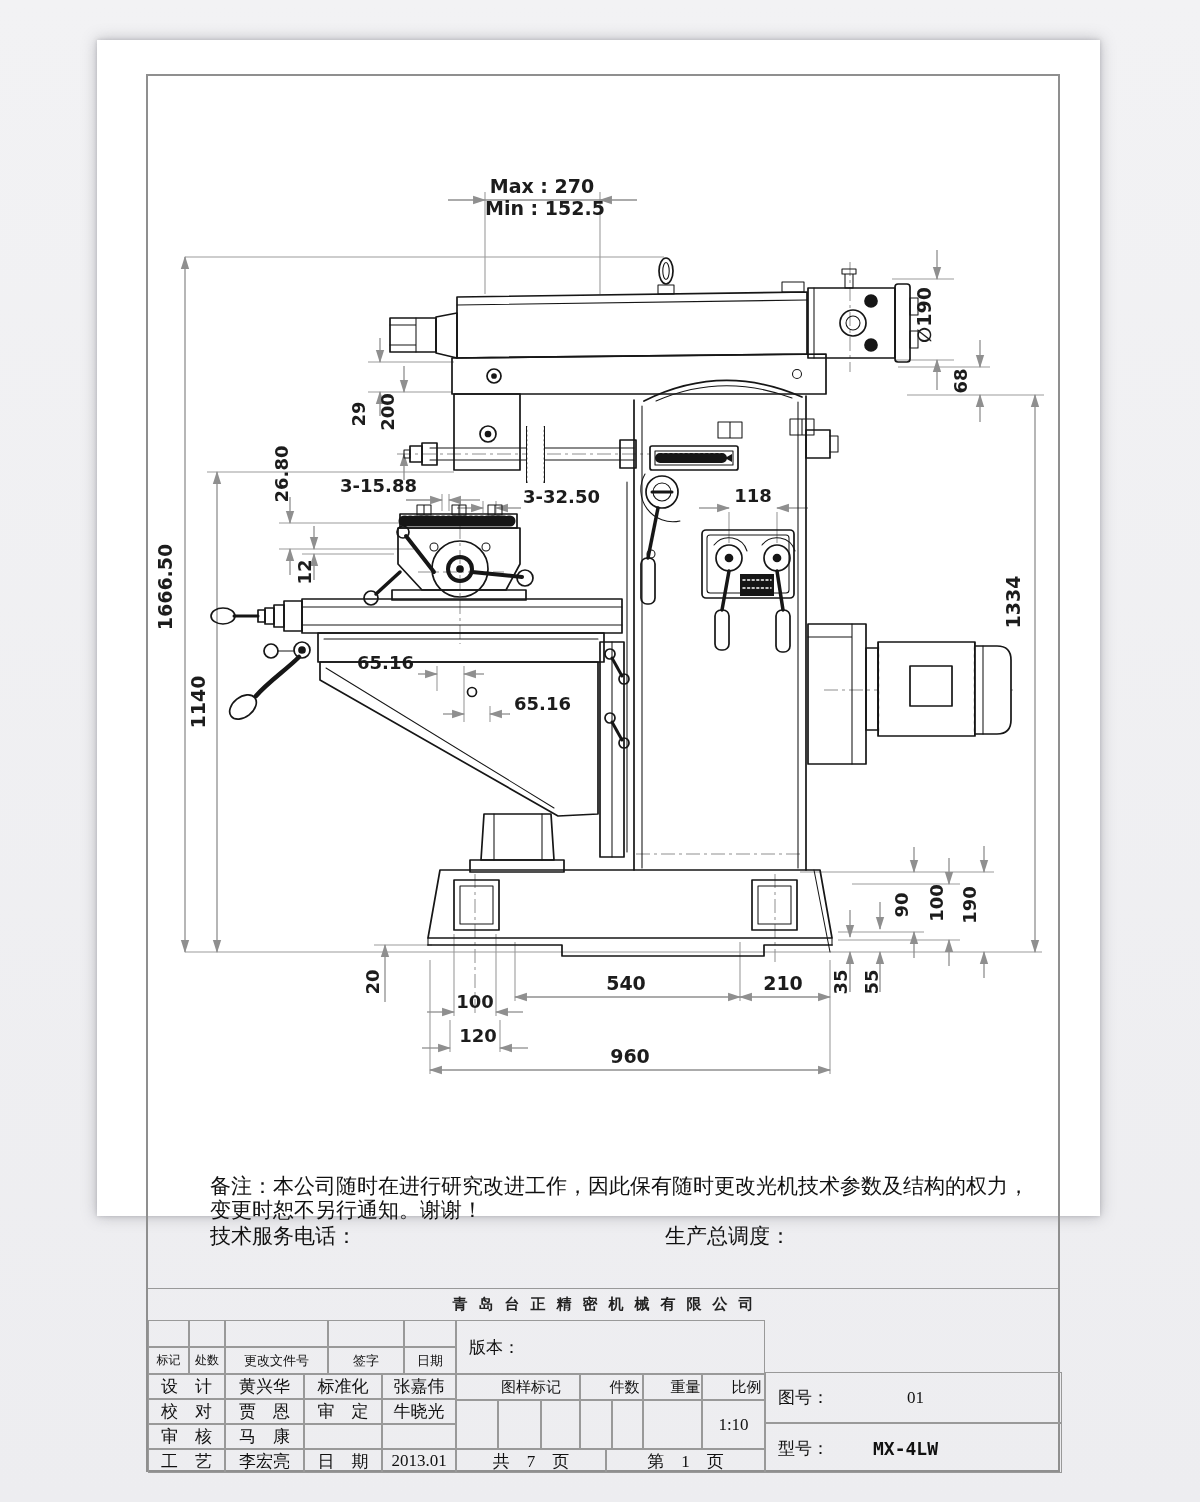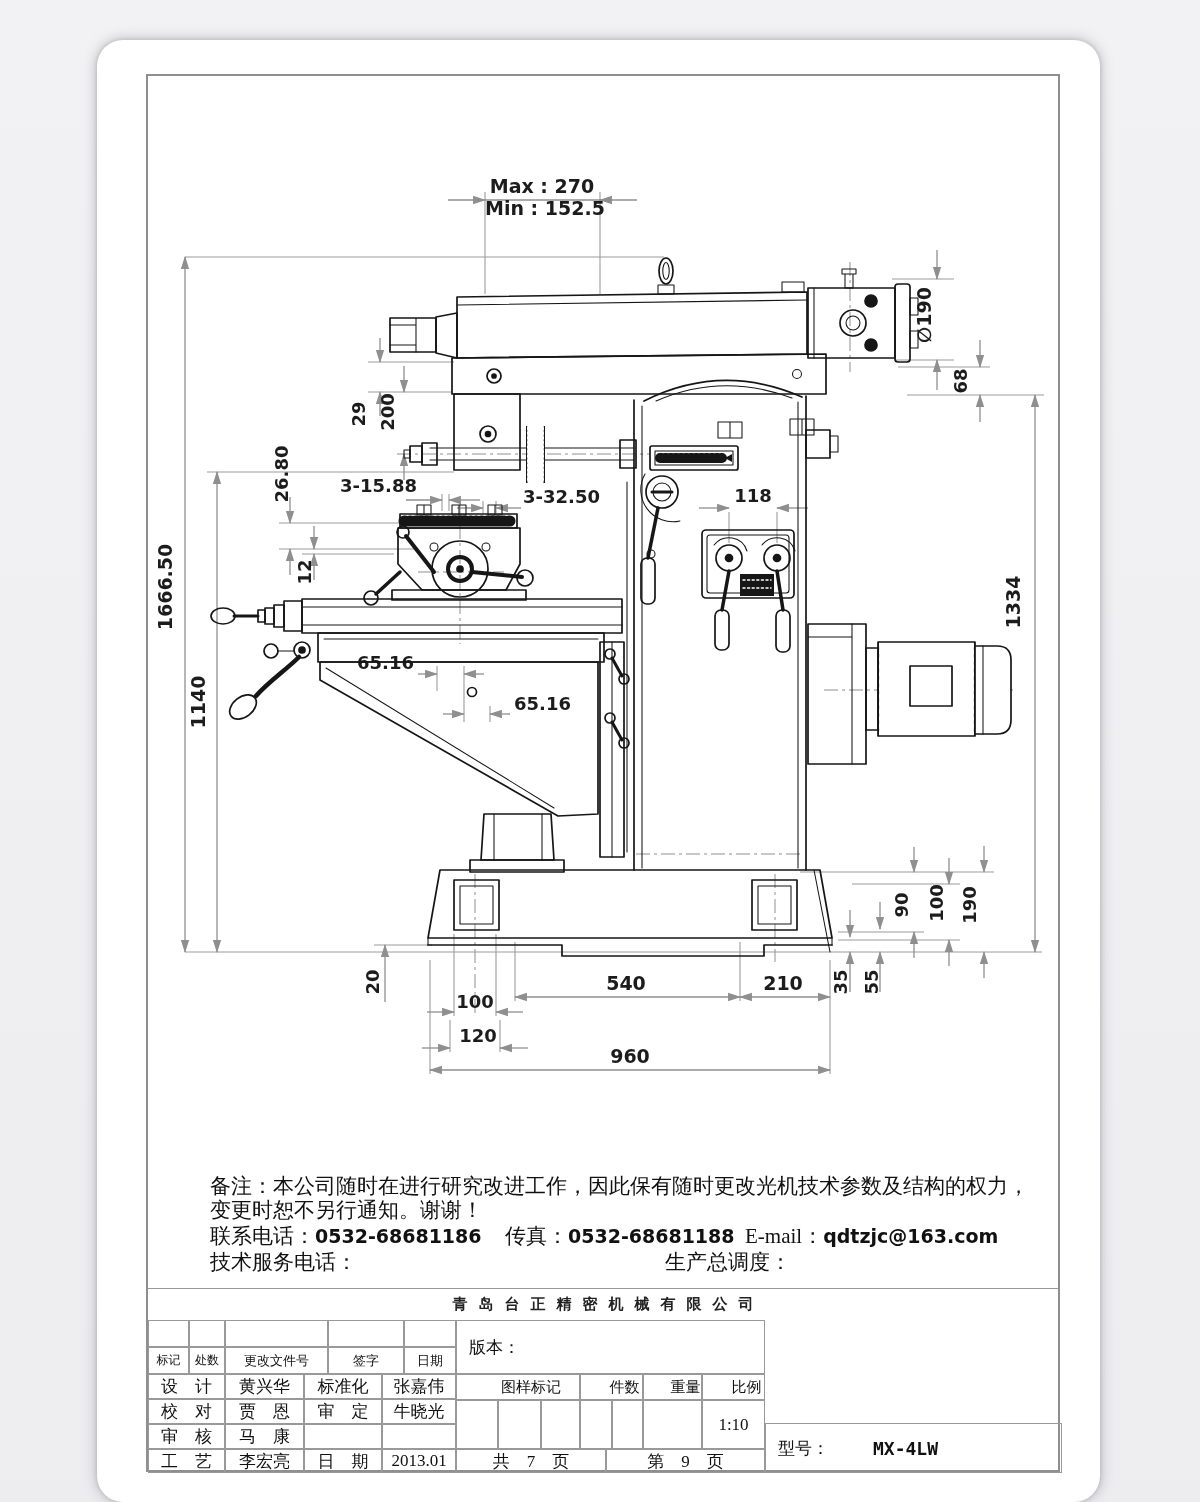--- a/index.html
+++ b/index.html
@@ -2,24 +2,23 @@
 <html><head>
 <meta charset="utf-8">
 <style>
   html,body{margin:0;padding:0;}
   body{
     width:1200px;height:1502px;position:relative;overflow:hidden;
     background:linear-gradient(180deg,#f2f2f4 0%,#ededf0 100%);
     font-family:"Liberation Serif", serif;
   }
   .sheet{
-    position:absolute;left:97px;top:40px;width:1003px;height:1462px;
+    position:absolute;left:97px;top:40px;width:1003px;height:1176px;
     background:#ffffff;
     box-shadow:0 0 14px rgba(90,90,100,.38), 0 0 4px rgba(90,90,100,.25);
-    border-radius:26px;
   }
   .frame{
     position:absolute;left:49px;top:34px;width:914px;height:1398px;
     border:2px solid #8f8f8f;box-sizing:border-box;
   }
   svg text{
     font-family:"DejaVu Sans", sans-serif;font-weight:bold;fill:#1c1c1c;
   }
   .dim{stroke:#8f8f8f;stroke-width:1.3;fill:none;}
   .ext{stroke:#9c9c9c;stroke-width:1.1;fill:none;}
@@ -356,25 +355,20 @@
           <rect class="m2" x="756" y="884" width="33" height="38"></rect>
         <path class="m2" d="M812,868 L828,950"></path>
       </g>
     </svg>
 
     
     <div class="notes">
       <div class="nline">备注：本公司随时在进行研究改进工作，因此保有随时更改光机技术参数及结构的权力，</div>
       <div class="nline">变更时恕不另行通知。谢谢！</div>
       <div style="position:relative;height:26px;">
-        <span class="nabs" style="left:0;top:0;"><span>联系电话：</span><span class="nnum">0532-68681186</span></span>
-        <span class="nabs" style="left:295px;top:0;"><span>传真：</span><span class="nnum">0532-68681188</span></span>
-        <span class="nabs" style="left:535px;top:0;"><span>E-mail：</span><span class="nnum">qdtzjc@163.com</span></span>
-      </div>
-      <div style="position:relative;height:26px;">
         <span class="nabs" style="left:0;top:0;">技术服务电话：</span>
         <span class="nabs" style="left:455px;top:0;">生产总调度：</span>
       </div>
     </div>
 
     
     <div class="company">青岛台正精密机械有限公司</div>
 
     
     <div class="ttable">
@@ -413,22 +407,27 @@
       <div class="tc fs15" style="left:495px;top:54px;width:59px;height:26px;">重量</div>
       <div class="tc fs15" style="left:554px;top:54px;width:63px;height:26px;">比例</div>
       <div class="tc" style="left:308px;top:80px;width:42px;height:49px;"></div>
       <div class="tc" style="left:350px;top:80px;width:43px;height:49px;"></div>
       <div class="tc" style="left:393px;top:80px;width:39px;height:49px;"></div>
       <div class="tc" style="left:432px;top:80px;width:32px;height:49px;"></div>
       <div class="tc" style="left:464px;top:80px;width:31px;height:49px;"></div>
       <div class="tc" style="left:495px;top:80px;width:59px;height:49px;"></div>
       <div class="tc fs17" style="left:554px;top:80px;width:63px;height:49px;">1:10</div>
       <div class="tc fs17" style="left:308px;top:129px;width:150px;height:24px;">共　7　页</div>
-      <div class="tc fs17" style="left:458px;top:129px;width:159px;height:24px;">第　9　页</div>
-
+      <div class="tc fs17" style="left:458px;top:129px;width:159px;height:24px;">第　1　页</div>
+
+      <div class="tc left fs17 pl" style="left:617px;top:52px;width:297px;height:51px;">
+        <span>图号：</span>
+          <span class="gap" style="width:78px;"></span>
+          <span>01</span>
+      </div>
       <div class="tc left fs17 pl" style="left:617px;top:103px;width:297px;height:50px;">
         <span>型号：</span>
           <span class="gap" style="width:44px;"></span>
           <span class="mono fs18">MX-4LW</span>
       </div>
     </div>
 
   </div>
 </div>
 

